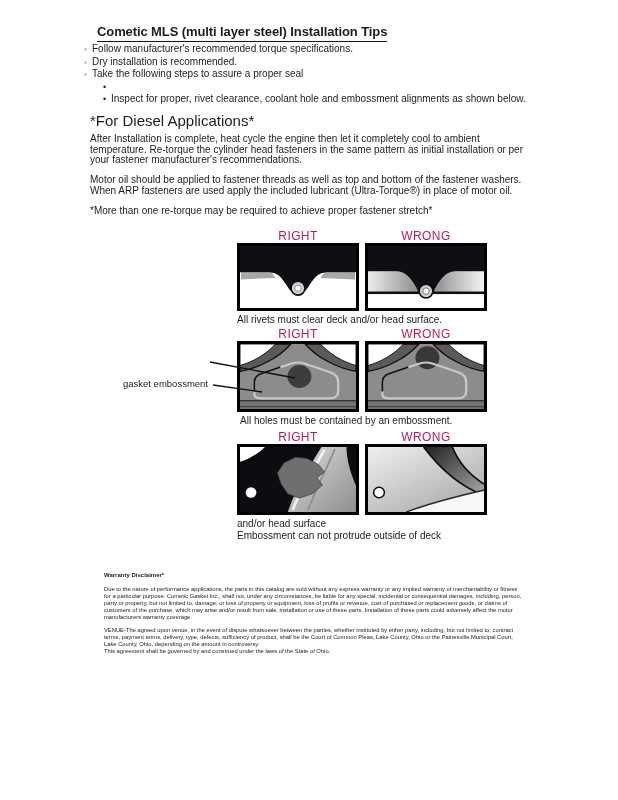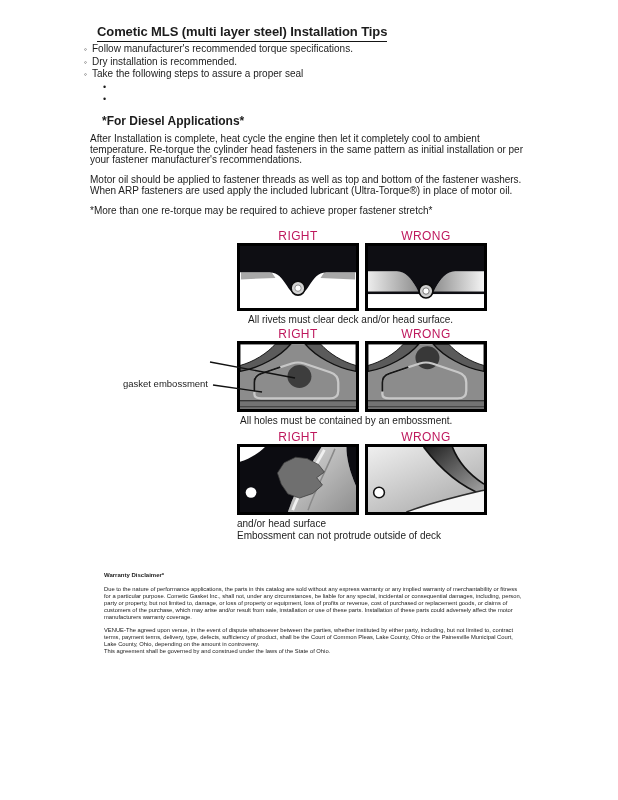--- a/index.html
+++ b/index.html
@@ -12,21 +12,21 @@
     position:absolute;left:97px;top:24px;margin:0;
     font-size:13px;font-weight:bold;letter-spacing:-0.1px;
     border-bottom:1.5px solid #151515;padding-bottom:2px;
   }
   .bullets{position:absolute;left:84px;top:43px;width:500px;font-size:10px;}
   .brow{display:flex;line-height:12.6px;}
   .brow .mk{width:8px;flex:0 0 8px;font-size:8.5px;line-height:12.6px;}
   .brow.sub{margin-left:19px;}
   .brow.sub .mk{font-size:9px;}
   .diesel{position:absolute;left:90px;top:116px;width:440px;font-size:10px;line-height:10.8px;}
-  .diesel .dh{font-weight:bold;font-size:12px;margin:0 0 7px 12px;}
+  .diesel .dh{font-weight:normal;font-size:15px;margin:0 0 7px 0;}
   .diesel p{margin:0 0 9px 0;}
   .dlabel{
     position:absolute;width:122px;text-align:center;
     font-size:12px;font-weight:normal;letter-spacing:0.4px;color:#be185d;
   }
   .dbox{
     position:absolute;width:116px;border:3px solid #000;background:#fff;
     line-height:0;z-index:1;
   }
   .dbox svg{display:block;}
@@ -60,20 +60,21 @@
     </div>
     <div class="brow">
       <span class="mk">◦</span>
       <span>Take the following steps to assure a proper seal</span>
     </div>
     <div class="brow sub">
       <span class="mk">•</span>
     </div>
     <div class="brow sub">
       <span class="mk">•</span>
+      <span>Inspect for proper, rivet clearance, coolant hole and embossment alignments as shown below.</span>
     </div>
   </div>
 
   <div class="diesel">
     <div class="dh">*For Diesel Applications*</div>
     <p>After Installation is complete, heat cycle the engine then let it completely cool to ambient temperature. Re-torque the cylinder head fasteners in the same pattern as initial installation or per your fastener manufacturer's recommendations.</p>
     <p>Motor oil should be applied to fastener threads as well as top and bottom of the fastener washers. When ARP fasteners are used apply the included lubricant (Ultra-Torque®) in place of motor oil.</p>
     <p>*More than one re-torque may be required to achieve proper fastener stretch*</p>
   </div>
 
@@ -104,21 +105,21 @@
       </defs>
       <rect width="121" height="64" fill="#ffffff"></rect>
       <path d="M0,26 H30 C40,27 44.5,33 50.5,43 L53,47.5 H0 Z" fill="url(#g1L)"></path>
       <path d="M121,26 H91 C81,27 76.5,33 70.5,43 L68,47.5 H121 Z" fill="url(#g1R)"></path>
       <rect x="0" y="47" width="121" height="2.6" fill="#0e0e13"></rect>
       <path d="M0,0 H121 V26 H91 C81,27 76.5,33 70.5,43 C67,50.5 64.5,52.5 60.5,52.5 C56.5,52.5 54,50.5 50.5,43 C44.5,33 40,27 30,26 H0 Z" fill="#0e0e13"></path>
       <circle cx="60.5" cy="46.5" r="7.2" fill="#cfcfcf" stroke="#0a0a0a" stroke-width="1.7"></circle>
       <circle cx="60.5" cy="46.5" r="3.3" fill="#ffffff" stroke="#555555" stroke-width="0.8"></circle>
     </svg>
   </div>
-  <div class="caption" style="left:248px;top:314px;">All rivets must clear deck and/or head surface.</div>
+  <div class="caption" style="left:237px;top:314px;">All rivets must clear deck and/or head surface.</div>
 
   <div class="dlabel" style="left:237px;top:327px;">RIGHT</div>
   <div class="dlabel" style="left:365px;top:327px;">WRONG</div>
 
   <div class="sidelabel" style="left:116px;top:378px;">gasket embossment</div>
 
   <svg class="leaders" width="200" height="95">
     <line x1="102" y1="32" x2="187" y2="48" stroke="#111111" stroke-width="1.4"></line>
     <line x1="105" y1="55" x2="154" y2="62" stroke="#111111" stroke-width="1.4"></line>
   </svg>

